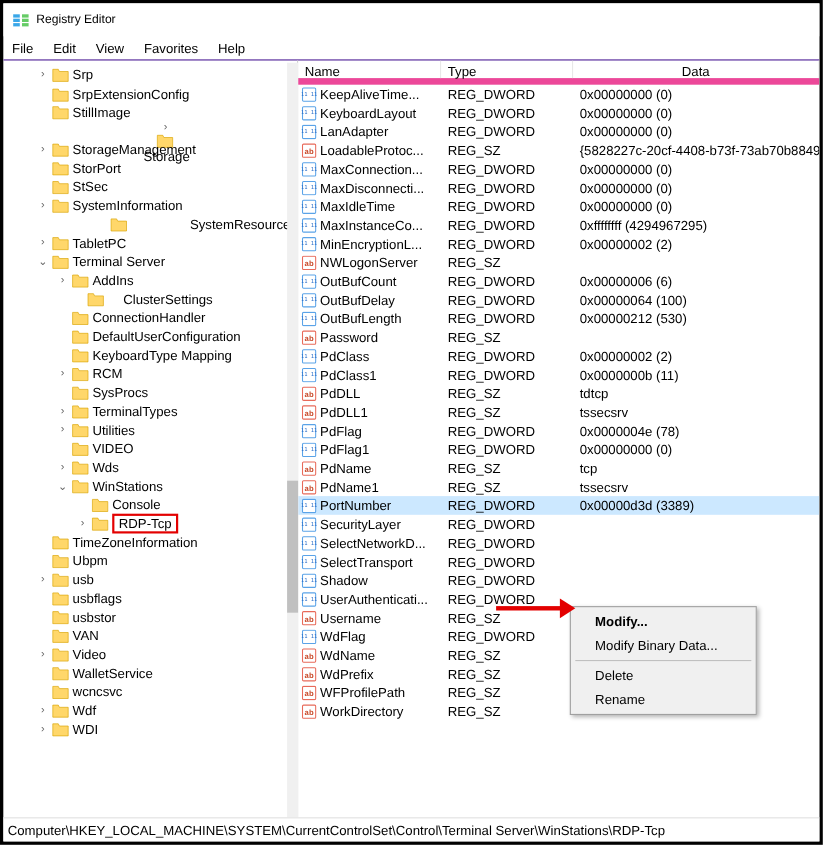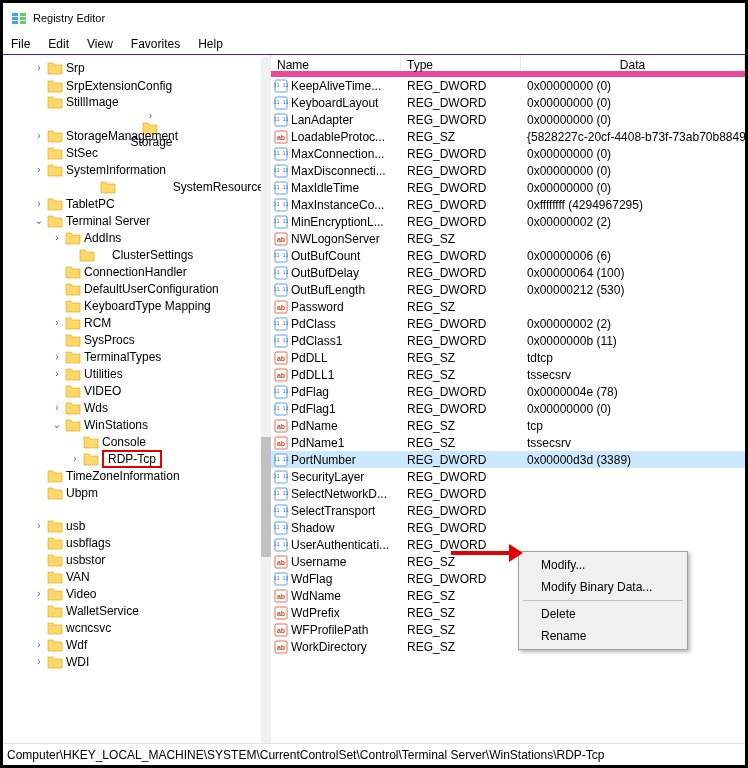--- a/index.html
+++ b/index.html
@@ -36,21 +36,21 @@
 .list-row.selected { background: #cce8ff; }
 .list-row .cell-name { width: 130px; padding-left: 3px; display: flex; align-items: center; overflow: hidden; white-space: nowrap; }
 .list-row .cell-type { width: 120px; padding-left: 6px; white-space: nowrap; }
 .list-row .cell-data { flex: 1; padding-left: 6px; white-space: nowrap; overflow: hidden; }
 .reg-icon { width: 14px; height: 14px; margin-right: 3px; flex-shrink: 0; }
 
 .statusbar { position: absolute; bottom: 0; left: 0; right: 0; height: 22px; border-top: 1px solid #e0e0e0; display: flex; align-items: center; padding: 0 4px; font-size: 12px; background: #fff; }
 
 .context-menu { position: absolute; background: #f0f0f0; border: 1px solid #a0a0a0; box-shadow: 2px 2px 4px rgba(0,0,0,0.3); padding: 2px; width: 170px; left: 515px; top: 548px; z-index: 10; }
 .context-menu .item { padding: 4px 20px; }
-.context-menu .item:first-child { font-weight: normal; }
+.context-menu .item:first-child { font-weight: bold; }
 .context-menu .sep { border-top: 1px solid #c0c0c0; margin: 2px 2px; }
 
 .arrow { position: absolute; left: 448px; top: 548px; z-index: 11; }
 .arrow-line { width: 60px; height: 4px; background: #e30000; }
 .arrow-head { width: 0; height: 0; border-left: 14px solid #e30000; border-top: 9px solid transparent; border-bottom: 9px solid transparent; position: absolute; left: 58px; top: -7px; }
 
 .tree-scrollbar { position: absolute; left: 258px; top: 54px; width: 10px; height: 690px; background: #f0f0f0; }
 .tree-thumb { position: absolute; top: 380px; width: 10px; height: 120px; background: #c0c0c0; }
 </style>
 </head>
@@ -107,20 +107,27 @@
         </svg>
         <span class="label">Storage</span>
       </div>
       <div class="tree-item" style="padding-left: 0px;">
         <span class="expander closed"></span>
         <svg class="folder" viewBox="0 0 16 14">
           <path d="M1 2h5l1 2h8v9H1z" fill="#ffd76a" stroke="#d9a400" stroke-width="0.6"></path>
         </svg>
         <span class="label">StorageManagement</span>
       </div>
+      <div class="tree-item" style="padding-left: 0px;">
+        <span class="expander "></span>
+        <svg class="folder" viewBox="0 0 16 14">
+          <path d="M1 2h5l1 2h8v9H1z" fill="#ffd76a" stroke="#d9a400" stroke-width="0.6"></path>
+        </svg>
+        <span class="label">StorPort</span>
+      </div>
       <div class="tree-item" style="padding-left: 0px; align-items: center;">
         <span class="expander "></span>
         <svg class="folder" viewBox="0 0 16 14">
           <path d="M1 2h5l1 2h8v9H1z" fill="#ffd76a" stroke="#d9a400" stroke-width="0.6"></path>
         </svg>
         <span class="label">StSec</span>
       </div>
       <div class="tree-item" style="padding-left: 0px;">
         <span class="expander closed"></span>
         <svg class="folder" viewBox="0 0 16 14">
@@ -254,21 +261,21 @@
         </svg>
         <span class="label">TimeZoneInformation</span>
       </div>
       <div class="tree-item" style="padding-left: 0px;">
         <span class="expander "></span>
         <svg class="folder" viewBox="0 0 16 14">
           <path d="M1 2h5l1 2h8v9H1z" fill="#ffd76a" stroke="#d9a400" stroke-width="0.6"></path>
         </svg>
         <span class="label">Ubpm</span>
       </div>
-      <div class="tree-item" style="padding-left: 0px; margin-top: 16px;">
+      <div class="tree-item" style="padding-left: 0px;">
         <span class="expander closed"></span>
         <svg class="folder" viewBox="0 0 16 14">
           <path d="M1 2h5l1 2h8v9H1z" fill="#ffd76a" stroke="#d9a400" stroke-width="0.6"></path>
         </svg>
         <span class="label">usb</span>
       </div>
       <div class="tree-item" style="padding-left: 0px;">
         <span class="expander "></span>
         <svg class="folder" viewBox="0 0 16 14">
           <path d="M1 2h5l1 2h8v9H1z" fill="#ffd76a" stroke="#d9a400" stroke-width="0.6"></path>

